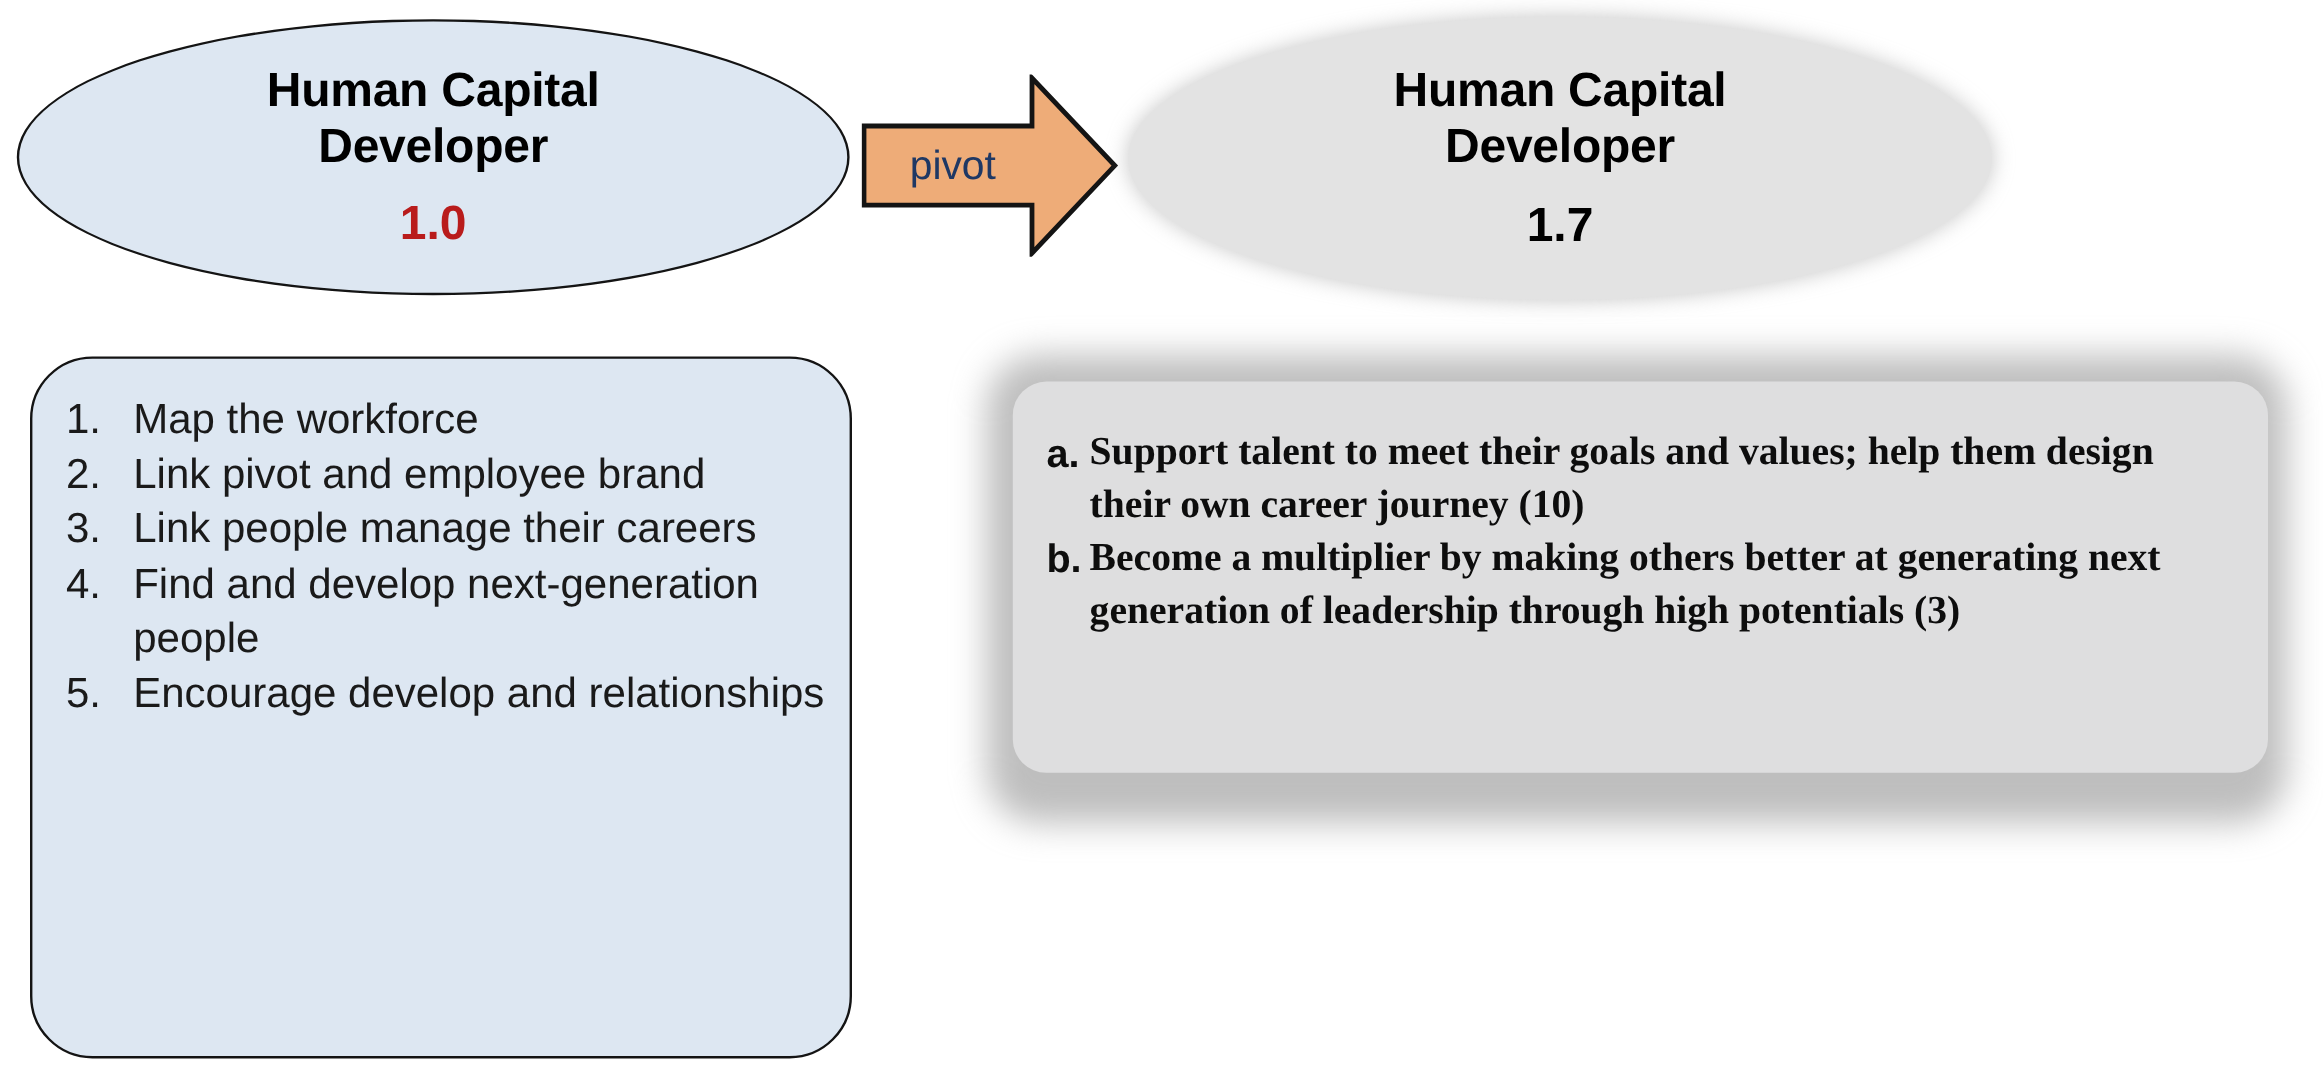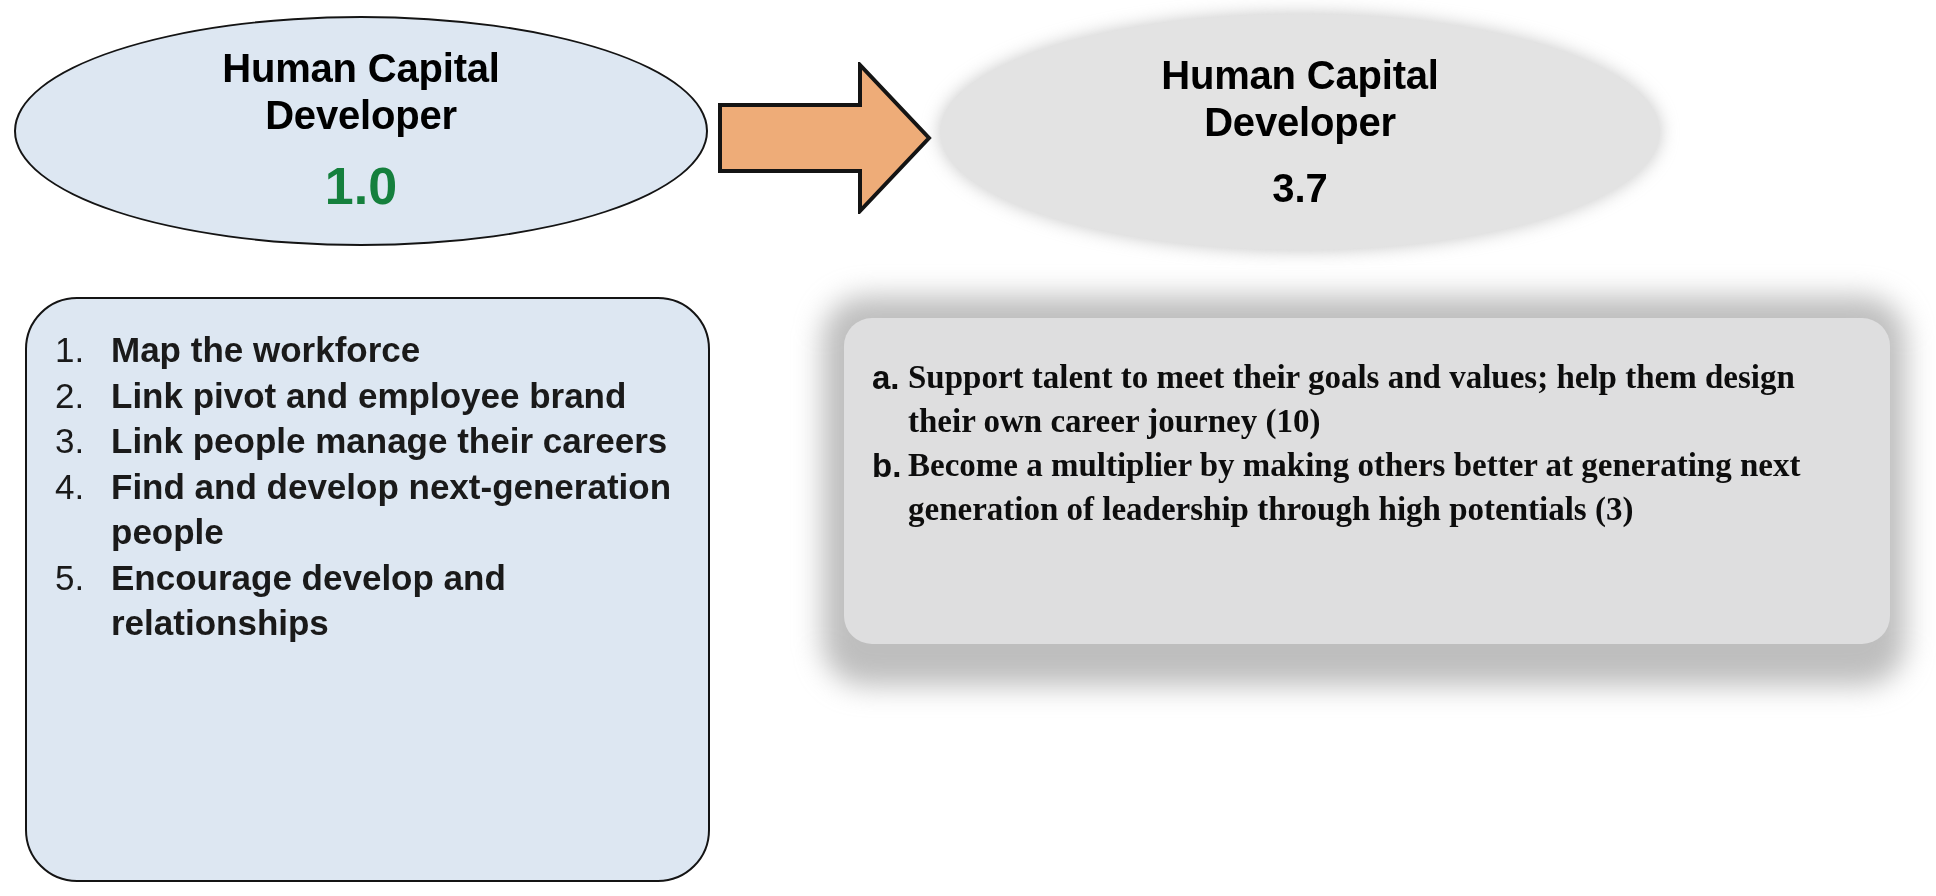--- a/index.html
+++ b/index.html
@@ -33,23 +33,23 @@
     text-align: center;
   }
   .ellipse-left .ttl {
     font-size: 40px;
     font-weight: bold;
     color: #000000;
     line-height: 1.18;
     letter-spacing: -0.2px;
   }
   .ellipse-left .ver {
-    font-size: 52px;
-    font-weight: bold;
-    color: #15803d;
+    font-size: 40px;
+    font-weight: bold;
+    color: #b91c1c;
     line-height: 1.18;
     margin-top: 16px;
   }
 
   
   .arrow-wrap {
     position: absolute;
     left: 718px;
     top: 62px;
     width: 214px;
@@ -145,21 +145,20 @@
     line-height: 1.30;
     margin-bottom: 0px;
   }
   .olist li .num {
     flex: 0 0 auto;
     width: 56px;
     text-align: left;
   }
   .olist li .txt {
     flex: 1 1 auto;
-    font-weight: bold;
   }
 
   
   .box-right-glow {
     position: absolute;
     left: 822px;
     top: 296px;
     width: 1084px;
     height: 390px;
     border-radius: 44px;
@@ -207,27 +206,28 @@
 <div class="ellipse-left">
   <div class="ttl">Human Capital</div>
   <div class="ttl">Developer</div>
   <div class="ver">1.0</div>
 </div>
 
 <div class="arrow-wrap">
   <svg viewBox="0 0 214 152" preserveAspectRatio="none">
     <polygon points="2,43 142,43 142,3 211,76 142,149 142,109 2,109" fill="#eeac78" stroke="#141414" stroke-width="4" stroke-linejoin="miter"></polygon>
   </svg>
+  <div class="arrow-label">pivot</div>
 </div>
 
 <div class="ellipse-right-glow"></div>
 <div class="ellipse-right">
   <div class="ttl">Human Capital</div>
   <div class="ttl">Developer</div>
-  <div class="ver">3.7</div>
+  <div class="ver">1.7</div>
 </div>
 
 <div class="box-left">
   <ul class="olist">
     <li>
       <span class="num">1.</span>
       <span class="txt">Map the workforce</span>
     </li>
     <li>
       <span class="num">2.</span>

